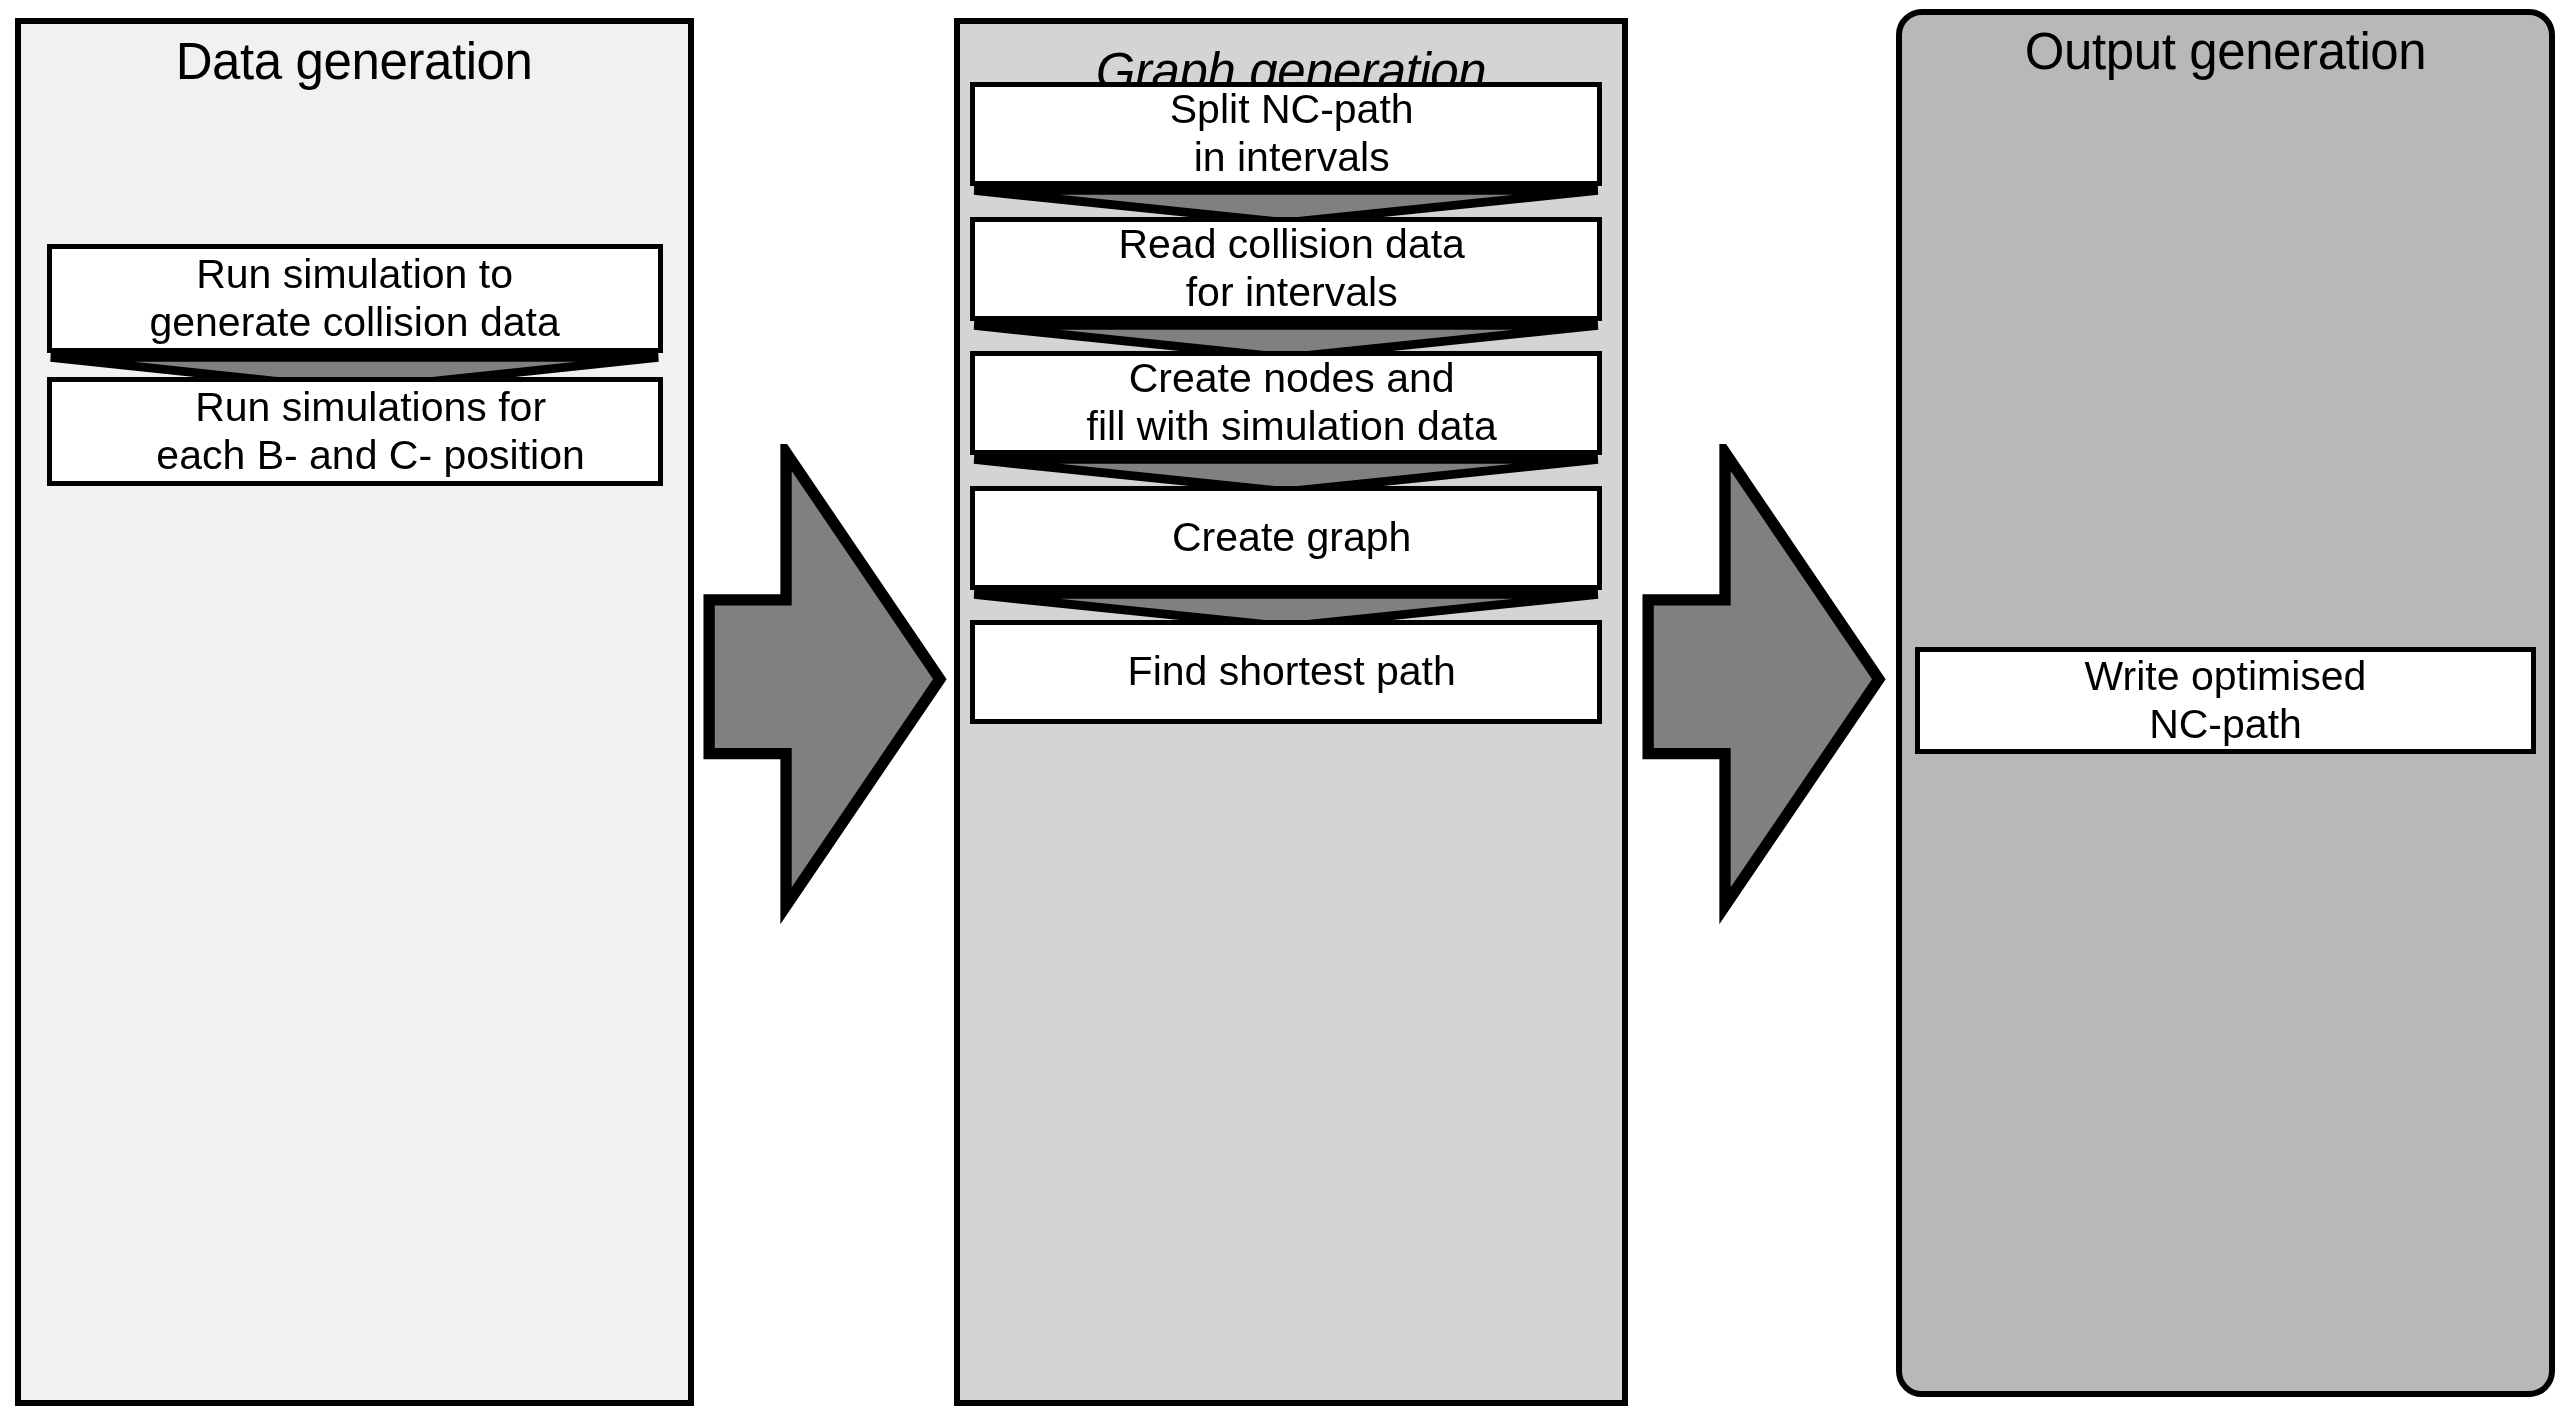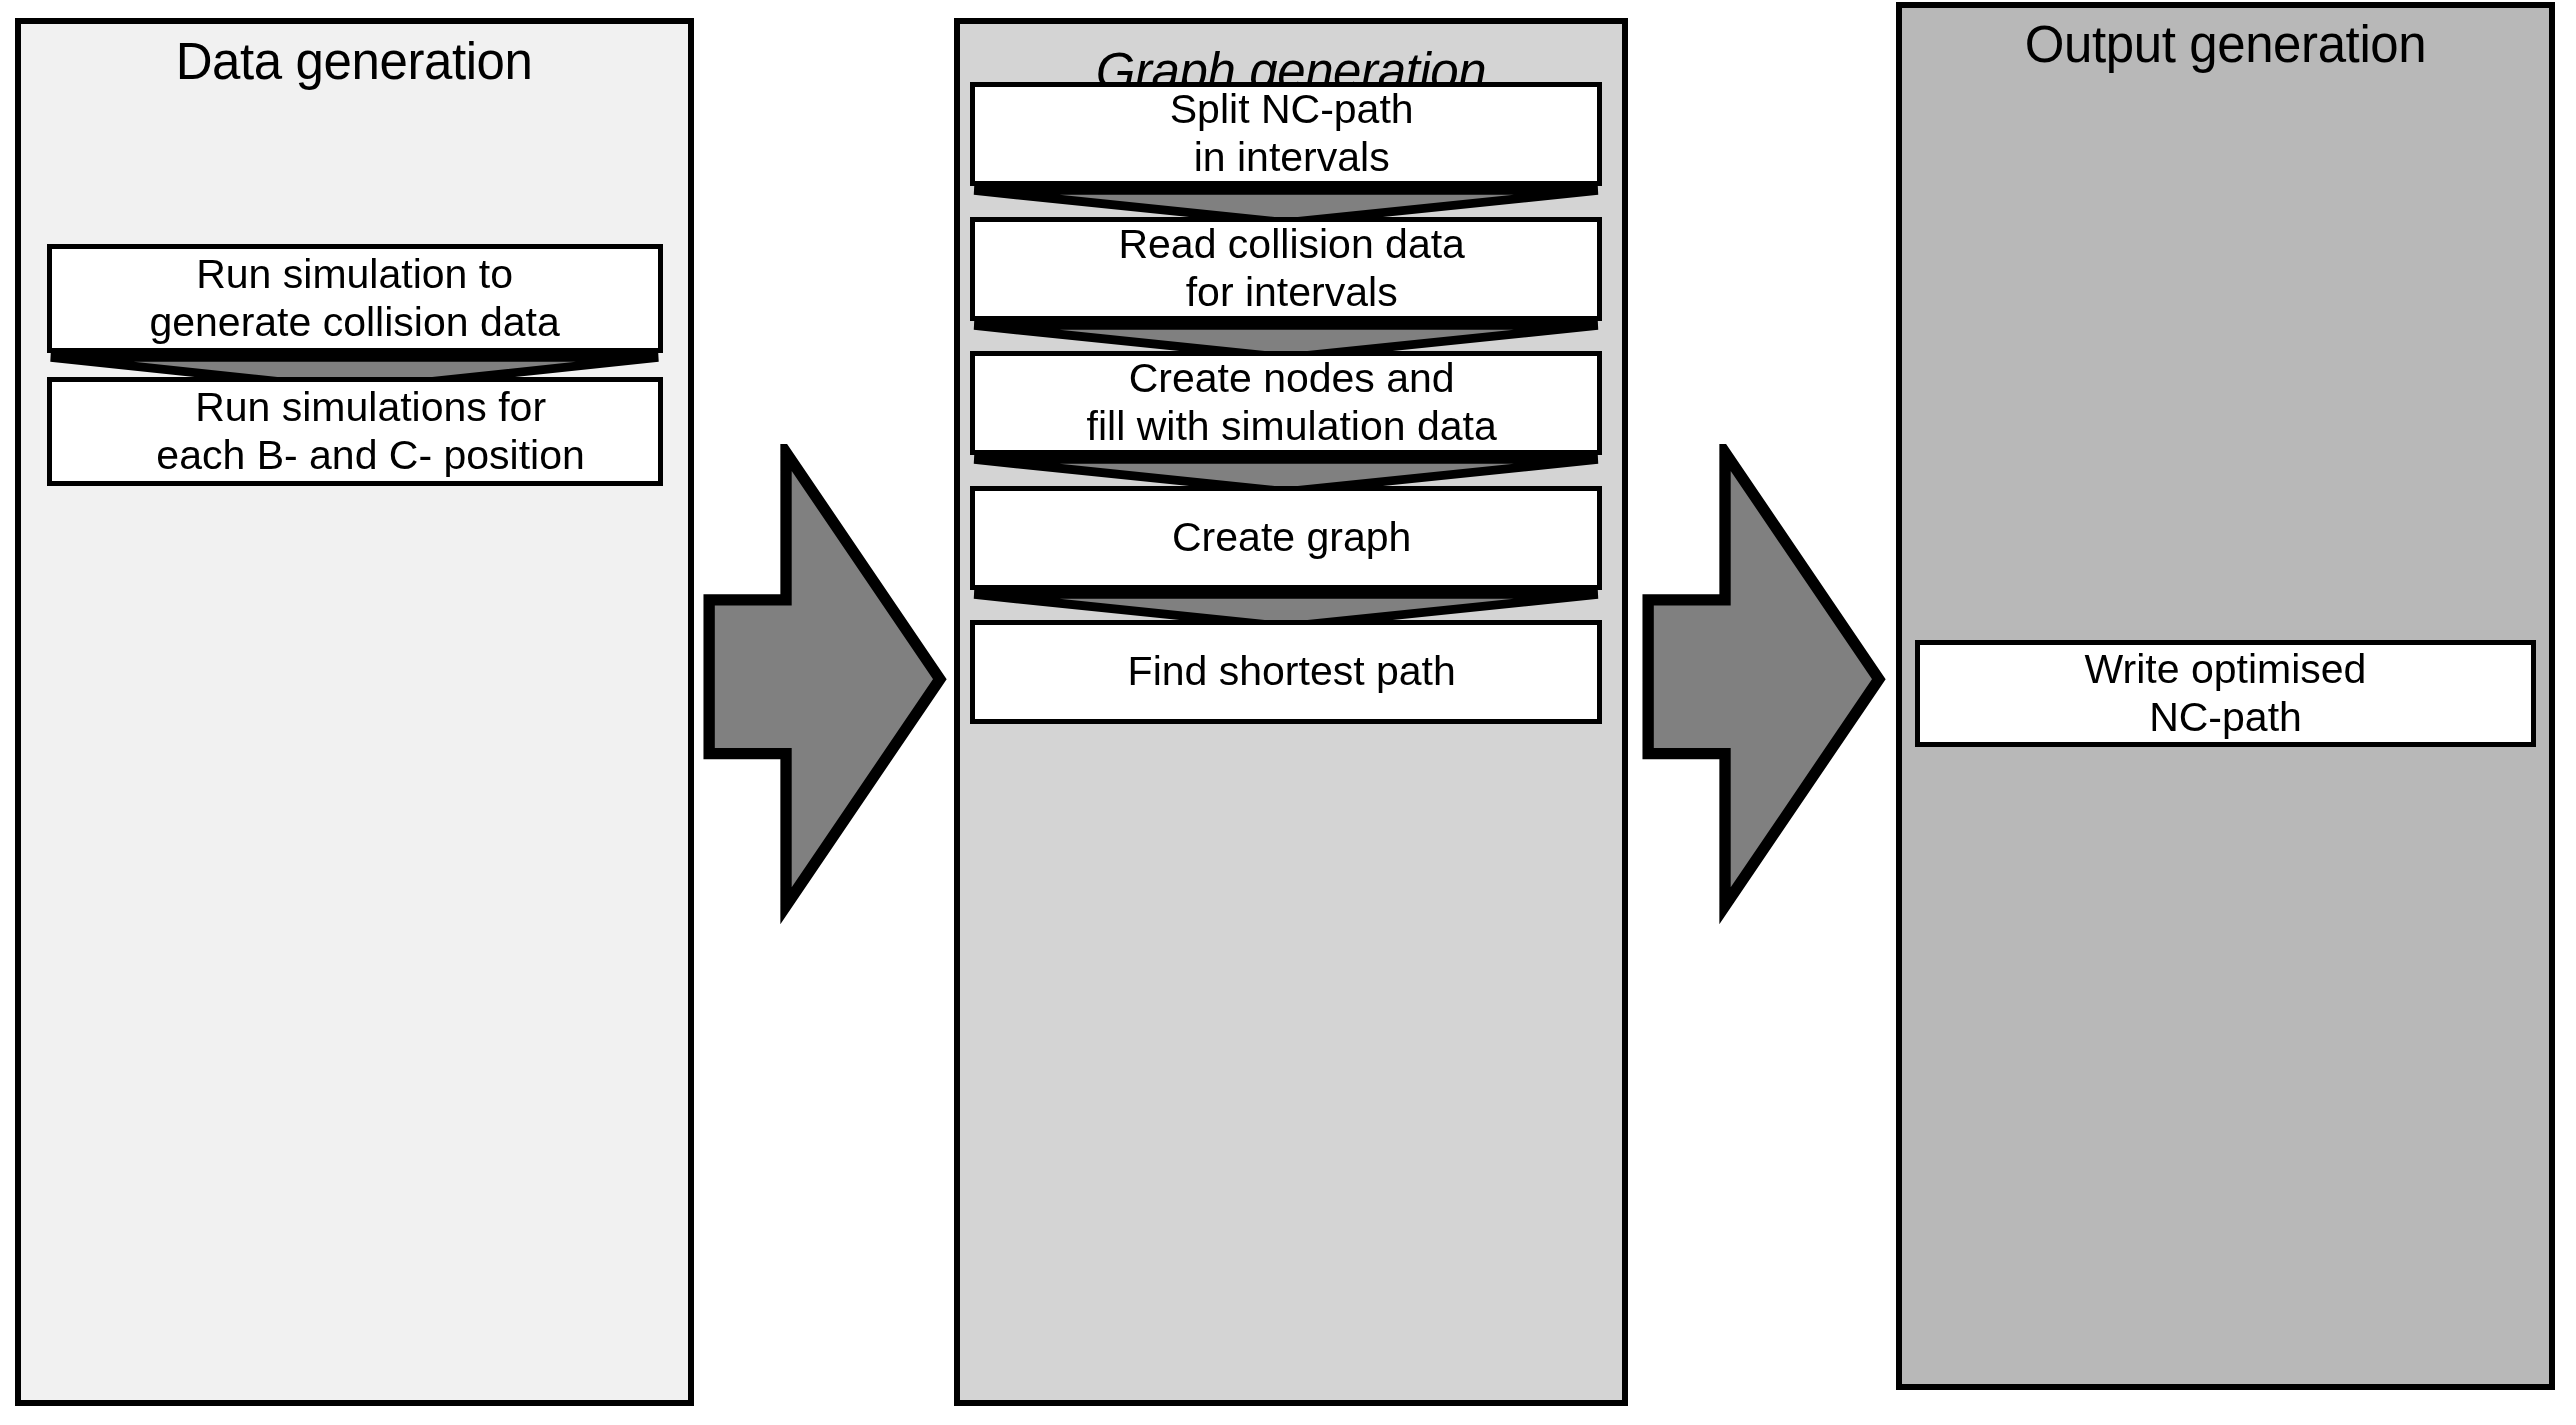--- a/index.html
+++ b/index.html
@@ -39,24 +39,25 @@
   }
   .col-graph {
     left: 954px;
     top: 18px;
     width: 674px;
     height: 1388px;
     background: #d4d4d4;
   }
   .col-output {
     left: 1896px;
-    top: 2px;
+    top: 9px;
     width: 659px;
     height: 1388px;
     background: #b8b8b8;
+    border-radius: 26px;
   }
 
   .column-title {
     font-size: 51px;
     line-height: 1.05;
     color: #000000;
     text-align: center;
     width: 100%;
     letter-spacing: -0.4px;
   }

